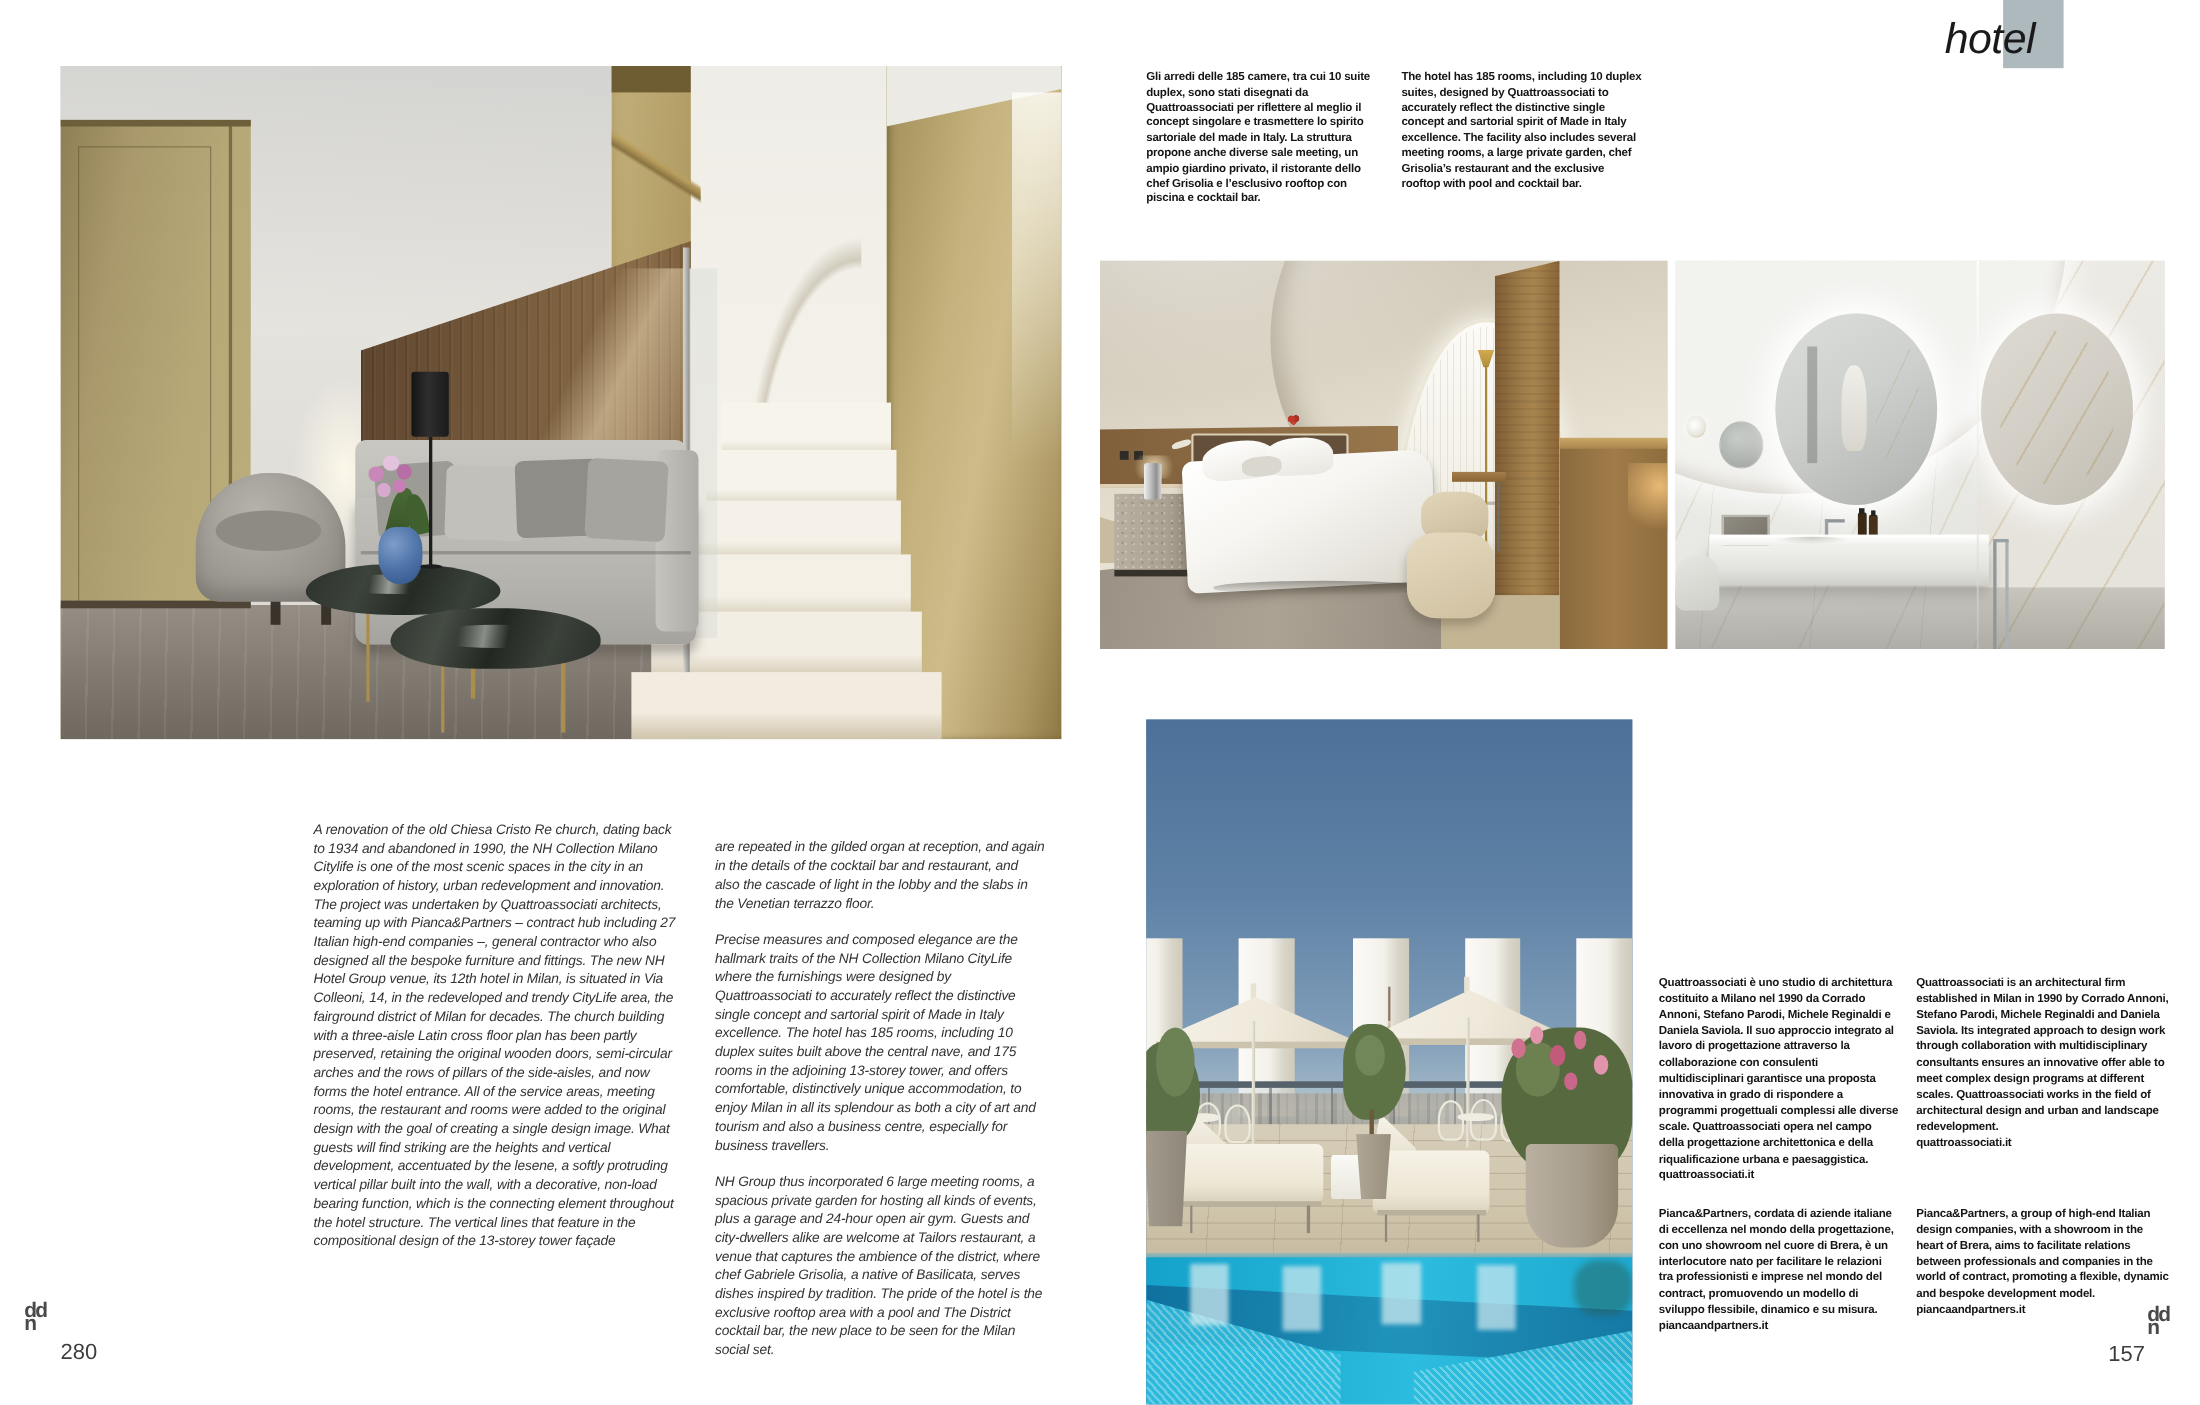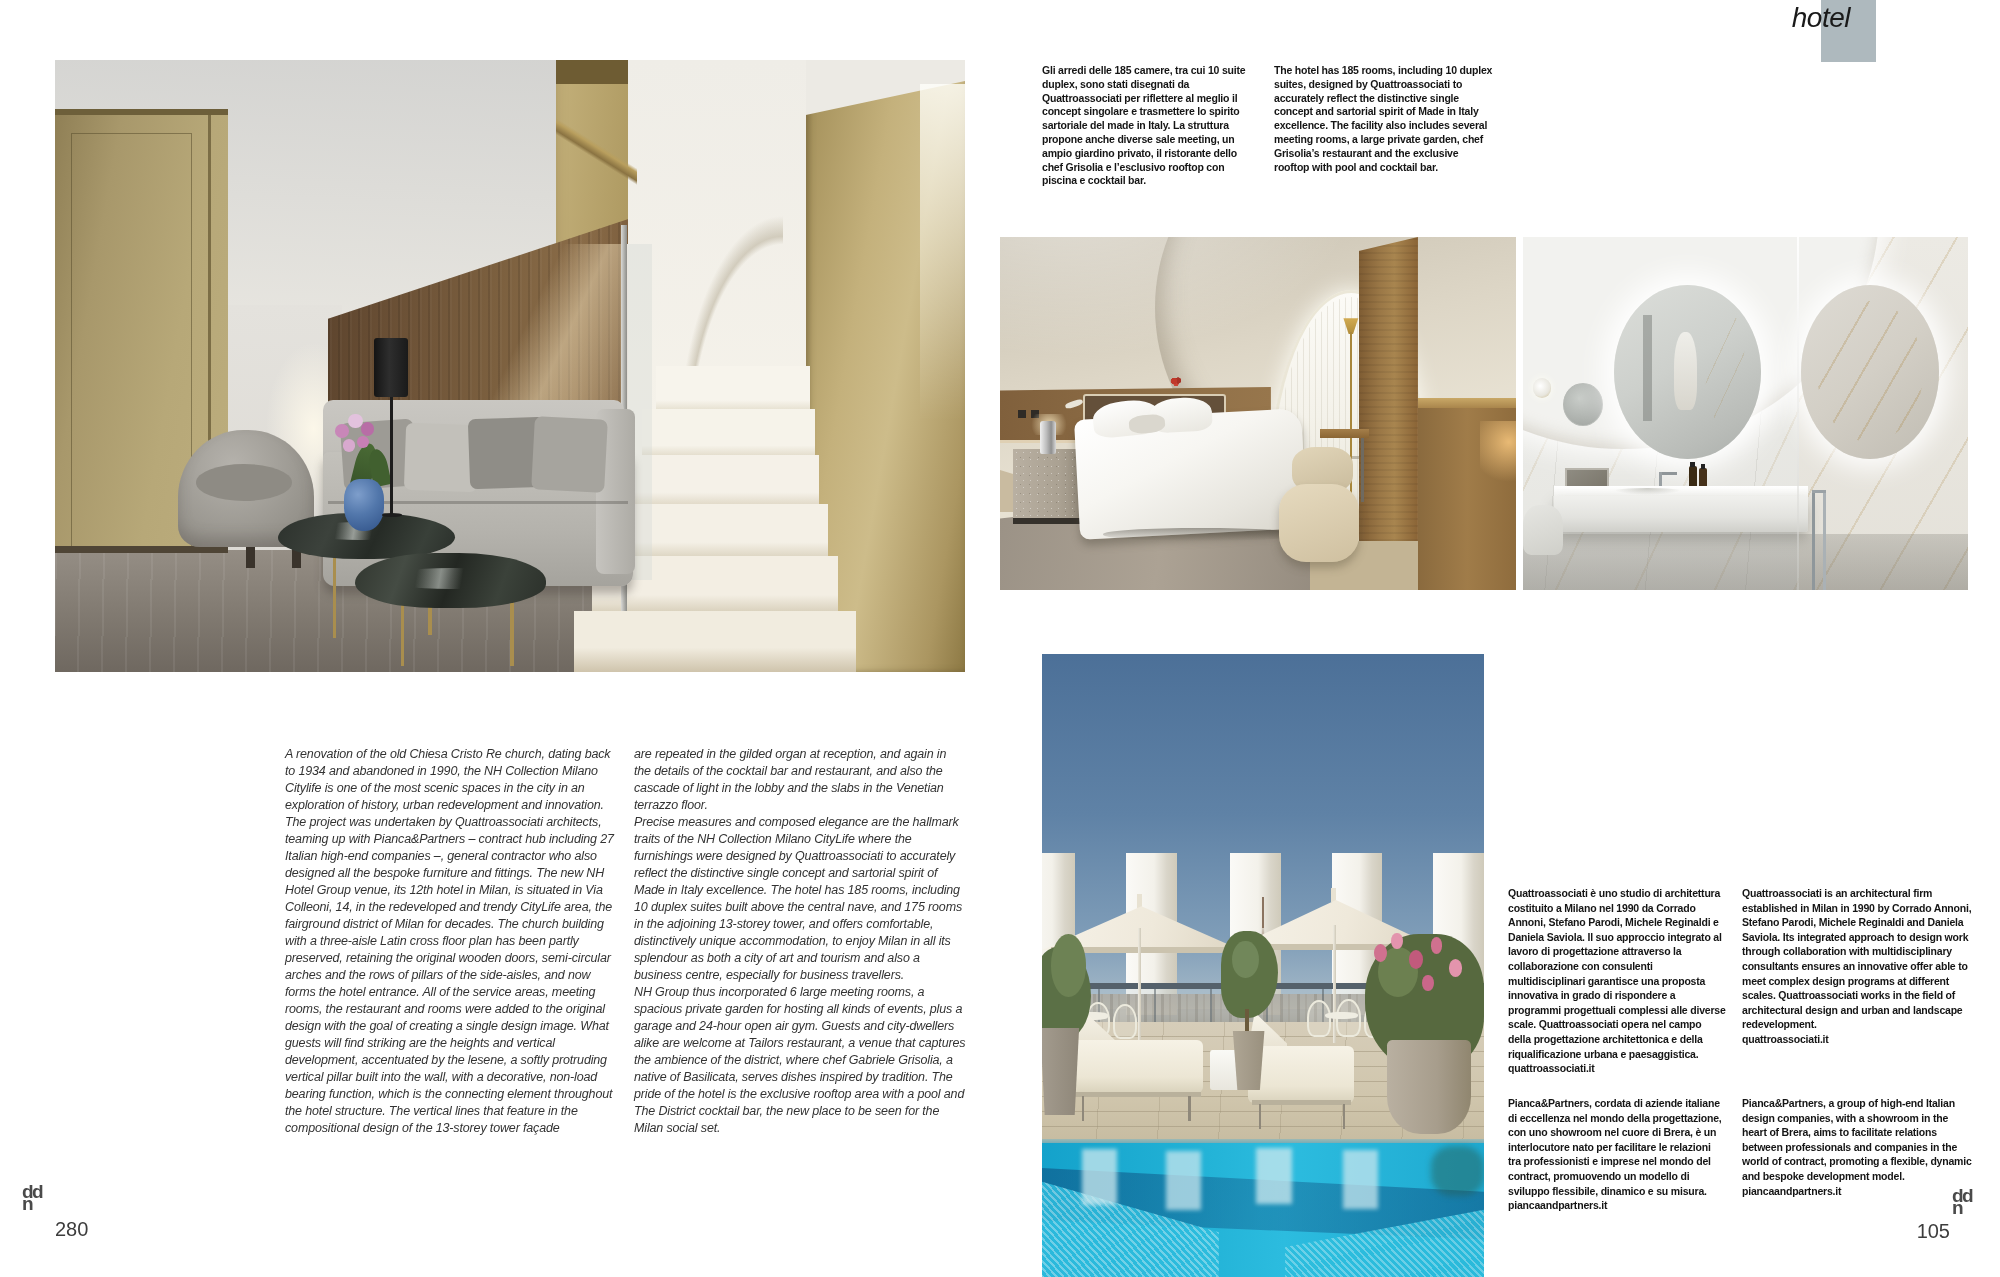--- a/index.html
+++ b/index.html
@@ -4,41 +4,41 @@
 <style>
   html,body{margin:0;padding:0;background:#fff;}
   .page{position:relative;width:2000px;height:1277px;background:#ffffff;overflow:hidden;
         font-family:"Liberation Sans",sans-serif;color:#1b1b1b;}
   .abs{position:absolute;}
   .photo{position:absolute;overflow:hidden;background:#e8e6e1;}
   .photo .abs{position:absolute;}
 
   
   .hotel-box{position:absolute;left:1821px;top:0;width:55px;height:62px;background:#aeb9be;}
-  .hotel-label{position:absolute;left:1650px;top:2px;width:200px;text-align:right;
-        font-size:28px;font-style:italic;letter-spacing:-.5px;color:#1a1a1a;}
+  .hotel-label{position:absolute;left:1650px;top:14px;width:200px;text-align:right;
+        font-size:39px;font-style:italic;letter-spacing:-.5px;color:#1a1a1a;}
 
   
   #photo-living{left:55px;top:60px;width:910px;height:612px;}
   #photo-bedroom{left:1000px;top:237px;width:516px;height:353px;background:#ded7c8;}
   #photo-bath{left:1523px;top:237px;width:445px;height:353px;background:#ecece9;}
   #photo-pool{left:1042px;top:654px;width:442px;height:623px;background:#5f82a6;}
 
   
   .caption{position:absolute;font-size:10.5px;font-weight:bold;line-height:13.8px;
         letter-spacing:-.2px;color:#151515;}
   .caption-it{left:1042px;top:64px;width:210px;}
   .caption-en{left:1274px;top:64px;width:222px;}
 
   
   .bodycol{position:absolute;font-size:12.5px;font-style:italic;line-height:17px;
         letter-spacing:-.15px;color:#333333;}
   .col1{left:285px;top:746px;width:332px;}
   .col2{left:634px;top:746px;width:332px;}
-  .bodycol p{margin:0;}
+  .bodycol p{margin:16px;}
 
   
   .profile{position:absolute;font-size:10.5px;font-weight:bold;line-height:14.6px;
         letter-spacing:-.2px;color:#151515;}
   .p-qit{left:1508px;top:886px;width:218px;}
   .p-qen{left:1742px;top:886px;width:230px;}
   .p-pit{left:1508px;top:1096px;width:218px;}
   .p-pen{left:1742px;top:1096px;width:230px;}
   .site{display:block;}
 
@@ -296,15 +296,15 @@
 
   <div class="ddn ddn-left">
     <div>dd</div>
     <div>n</div>
   </div>
   <div class="pageno pageno-left">280</div>
   <div class="ddn ddn-right">
     <div>dd</div>
     <div>n</div>
   </div>
-  <div class="pageno pageno-right">105</div>
+  <div class="pageno pageno-right">157</div>
 
 </div>
 
 </body></html>

